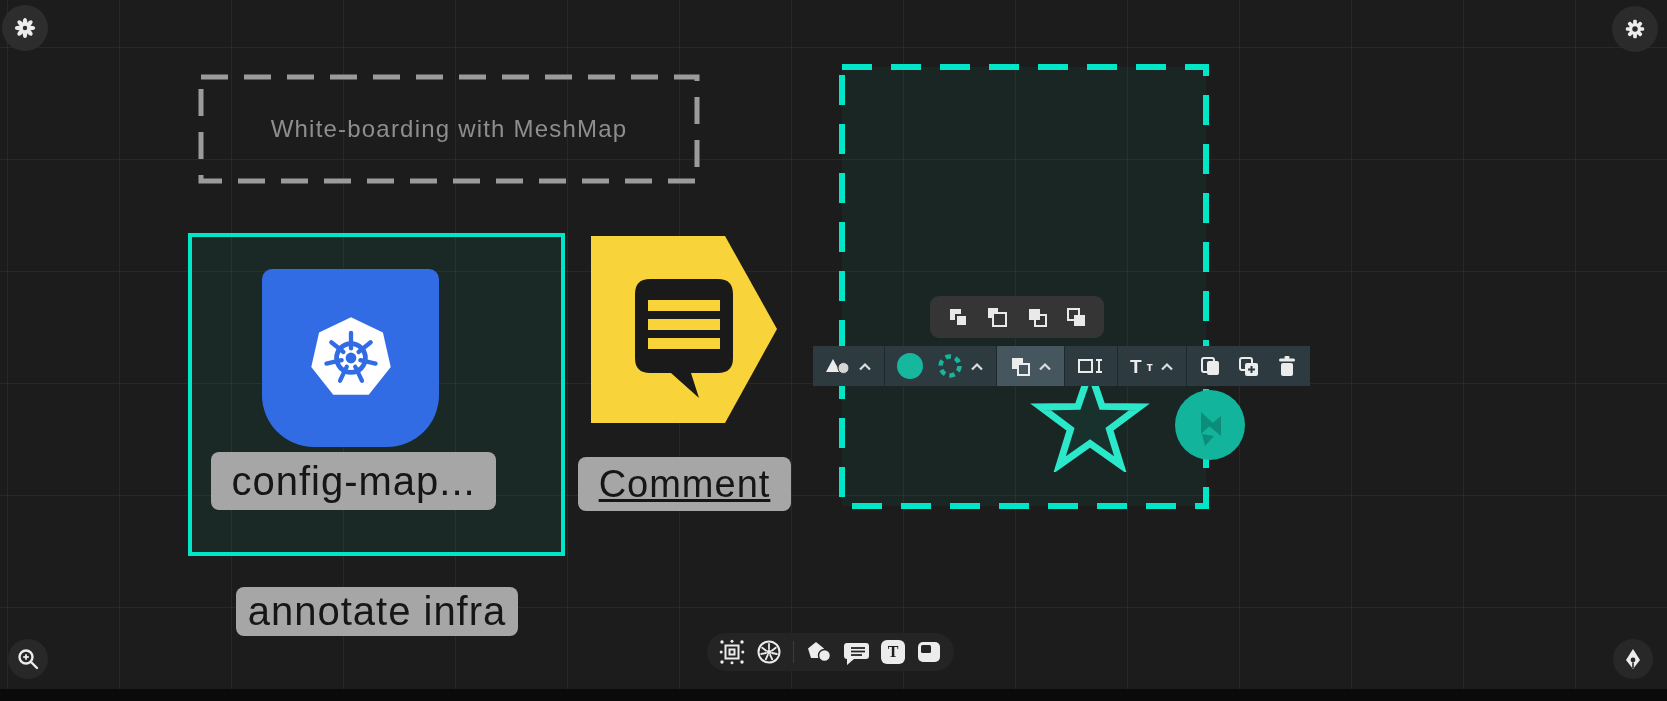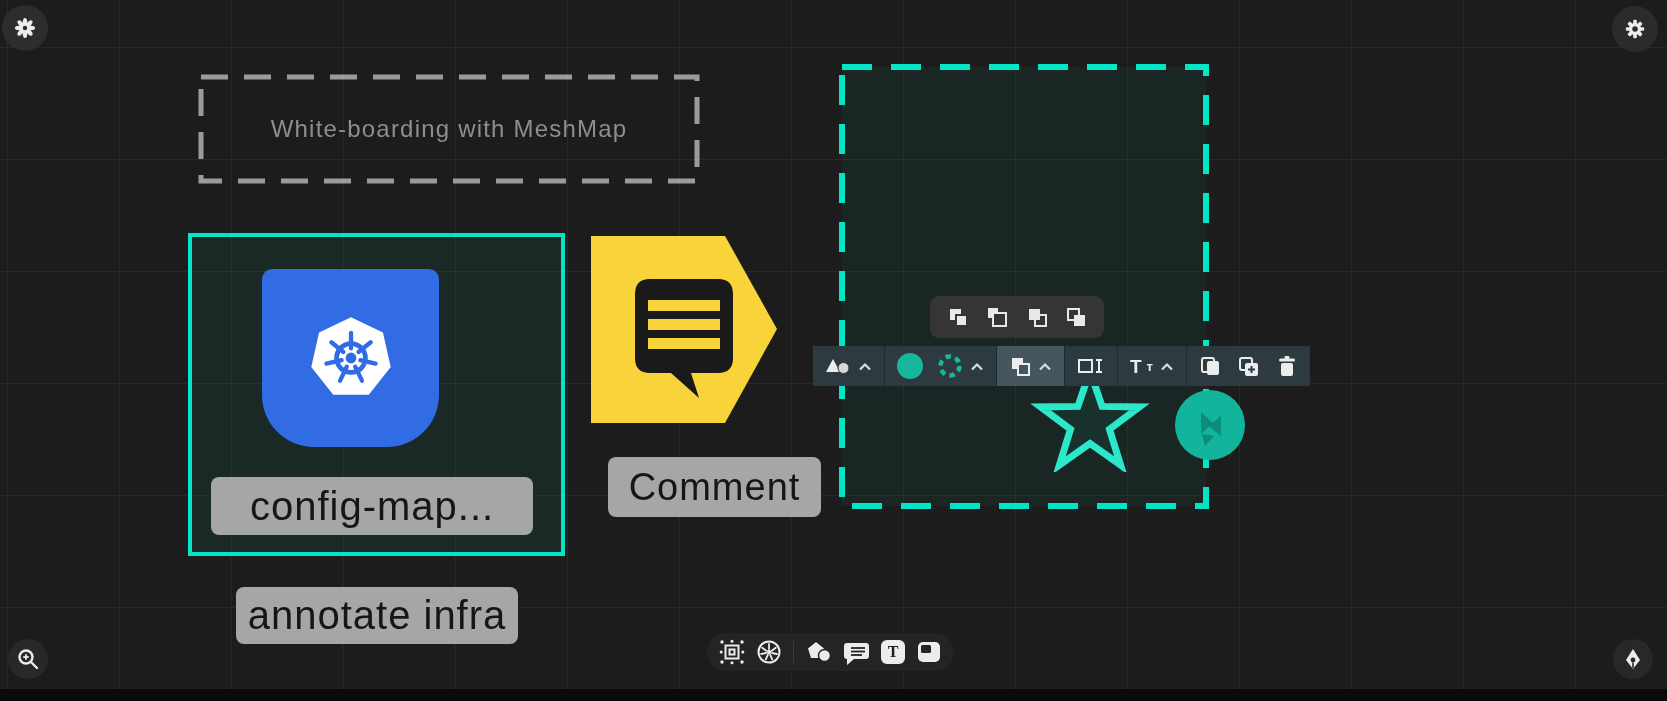--- a/index.html
+++ b/index.html
@@ -79,36 +79,36 @@
         <line x1="50" y1="42" x2="50" y2="29"></line>
         <line x1="56.3" y1="45" x2="66.4" y2="36.9"></line>
         <line x1="57.8" y1="51.8" x2="70.5" y2="54.7"></line>
         <line x1="53.5" y1="57.2" x2="59.1" y2="68.9"></line>
         <line x1="46.5" y1="57.2" x2="40.9" y2="68.9"></line>
         <line x1="42.2" y1="51.8" x2="29.5" y2="54.7"></line>
         <line x1="43.7" y1="45" x2="33.6" y2="36.9"></line>
       </g>
     </svg>
   </div>
-  <div class="tag" style="left:211px;top:477px;width:322px;height:58px;z-index:4;">config-map...</div>
-
-  <div class="tag" style="left:236px;top:587px;width:282px;height:57px;border-radius:8px;">annotate infra</div>
+  <div class="tag" style="left:211px;top:452px;width:285px;height:58px;z-index:4;">config-map...</div>
+
+  <div class="tag" style="left:236px;top:587px;width:282px;height:49px;border-radius:8px;">annotate infra</div>
 
   <div class="abs" style="left:591px;top:236px;width:186px;height:187px;">
     <svg width="186" height="187" viewBox="0 0 186 187">
       <polygon points="0,0 134,0 186,93 134,187 0,187" fill="#F8D43A"></polygon>
       <path d="M44,58 q0,-15 15,-15 h68 q15,0 15,15 v64 q0,15 -15,15 h-27 l8,25 -28,-25 h-21 q-15,0 -15,-15 Z" fill="#1a1a1a"></path>
       <g fill="#F8D43A">
         <rect x="57" y="64" width="72" height="11"></rect>
         <rect x="57" y="83" width="72" height="11"></rect>
         <rect x="57" y="102" width="72" height="11"></rect>
       </g>
     </svg>
   </div>
-  <div class="tag" style="left:608px;top:457px;width:213px;height:60px;font-size:38px;">Comment</div>
+  <div class="tag" style="left:578px;top:457px;width:213px;height:54px;font-size:38px;text-decoration:underline;">Comment</div>
 
   <div class="abs" style="left:1025px;top:368px;width:130px;height:104px;z-index:5;">
     <svg width="130" height="104" viewBox="0 0 130 104">
       <polygon points="65,3 77.1,38.4 114.5,38.9 84.5,61.3 95.6,97.1 65,75.5 34.4,97.1 45.5,61.3 15.5,38.9 52.9,38.4" fill="rgba(0,230,198,0.06)" stroke="#2be8ca" stroke-width="7" stroke-linejoin="miter"></polygon>
     </svg>
   </div>
 
   <div class="abs" style="left:1175px;top:390px;width:70px;height:70px;z-index:5;">
     <svg width="70" height="70" viewBox="0 0 70 70">
       <circle cx="35" cy="35" r="35" fill="#12b49c"></circle>

